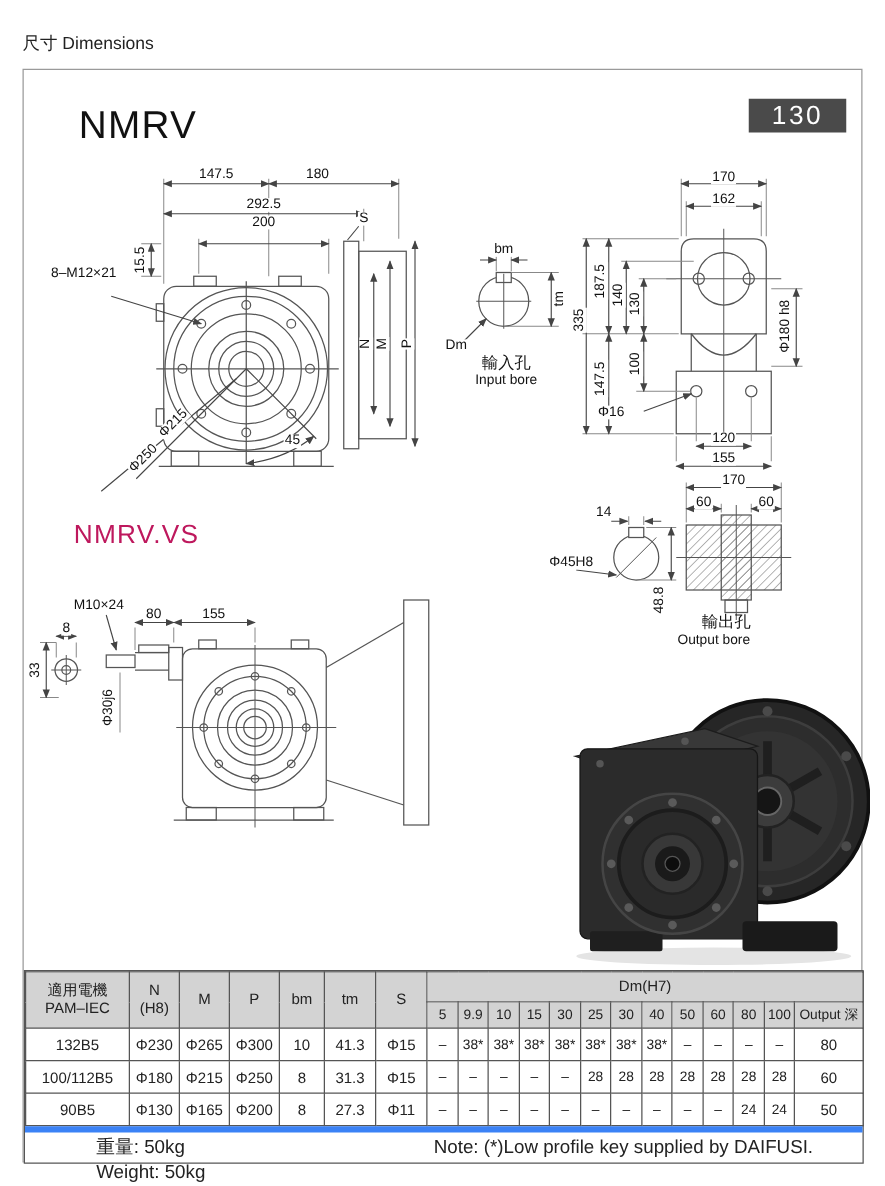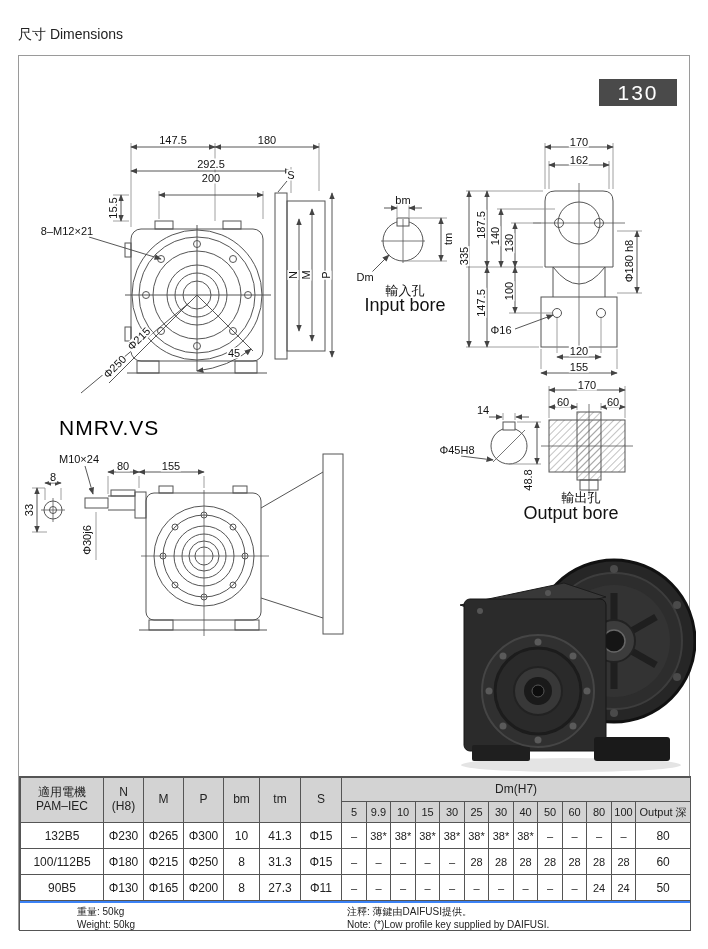--- a/index.html
+++ b/index.html
@@ -1,50 +1,51 @@
 <!DOCTYPE html>
 <html style="--badge_bg: #4a4a4a; --table_header_bg: #d3d3d3;"><head>
 <meta charset="utf-8">
 <style>
   *{margin:0;padding:0;box-sizing:border-box}
   html,body{width:708px;height:949px;background:#fff;font-family:"Liberation Sans",sans-serif;color:#1a1a1a}
   body{position:relative;overflow:hidden}
   .heading{position:absolute;left:18px;top:26px;font-size:14px;color:#222}
   .page{position:absolute;left:18px;top:55px;width:672px;height:875px;border:1px solid #9a9a9a;background:#fff}
   .model{position:absolute;left:44px;top:26px;font-size:31px;color:#111;letter-spacing:1px}
-  .model-vs{position:absolute;left:40px;top:360px;font-size:21px;color:#000000;letter-spacing:1px}
+  .model-vs{position:absolute;left:40px;top:360px;font-size:21px;color:#be185d;letter-spacing:1px}
   .badge{position:absolute;left:580px;top:23px;width:78px;height:27px;background:var(--badge_bg,#4a4a4a);color:#fff;font-size:21px;display:flex;align-items:center;justify-content:center;letter-spacing:2px}
   .draw{position:absolute}
   .draw svg{display:block}
   .dim{position:absolute;font-size:11px;color:#111;white-space:nowrap;transform:translate(-50%,-50%);background:#fff;padding:0 1px;line-height:1}
   .rot{transform:translate(-50%,-50%) rotate(-90deg)}
   .rot45{transform:translate(-50%,-50%) rotate(-45deg)}
   .cap-zh{font-size:13px;background:transparent}
-  .cap-en{font-size:18px;background:transparent}
+  .cap-en{font-size:11px;background:transparent}
   .tablewrap{position:absolute;left:0;top:720px;width:672px;height:155px;border:1px solid #555;background:#fff}
   table.grid{border-collapse:collapse;table-layout:fixed;width:670px}
   .grid th,.grid td{border:1px solid #555;text-align:center;vertical-align:middle;font-weight:normal;padding:0;color:#222;overflow:hidden}
   .grid thead th{background:var(--table_header_bg,#d3d3d3);font-size:12px;line-height:1.15}
   .grid thead tr.sizes th{font-size:11px}
   .grid thead tr.groups{height:24px}
   .grid thead tr.sizes{height:21px}
   .grid tbody tr{height:26px}
   .grid tbody td{font-size:12px;background:#fff}
   .grid tbody td.small{font-size:11px}
-  .notes{position:relative;width:100%;height:30px;border-top:2px solid #3b82f6;font-size:10px;line-height:1.3;color:#222}
+  .notes{position:relative;width:100%;height:30px;border-top:5px solid #3b82f6;font-size:15px;line-height:1.3;color:#222}
   .notes .left{position:absolute;left:57px;top:2px}
   .notes .right{position:absolute;left:327px;top:2px}
 </style>
 </head>
 <body>
 
 <div class="heading">尺寸 Dimensions</div>
 
 <div class="page">
 
+  <div class="model">NMRV</div>
   <div class="badge">130</div>
   <div class="model-vs">NMRV.VS</div>
 
   <div class="draw" style="left:12px;top:75px;width:320px;height:272px">
     <svg width="320" height="272" viewBox="0 0 320 272">
       <defs>
         <marker id="ar" viewBox="0 0 10 10" refX="9" refY="5" markerWidth="8" markerHeight="8" orient="auto-start-reverse">
           <path d="M0,1 L10,5 L0,9 z" fill="#444"></path>
         </marker>
         <pattern id="hatch" width="5" height="5" patternUnits="userSpaceOnUse" patternTransform="rotate(45)">
@@ -100,29 +101,29 @@
         <line x1="301" y1="62" x2="301" y2="226" marker-start="url(#ar)" marker-end="url(#ar)"></line>
         <line x1="256" y1="50" x2="247" y2="61"></line>
         <line x1="58" y1="106" x2="130" y2="128" marker-end="url(#ar)"></line>
         <line x1="166" y1="164" x2="78" y2="252"></line>
         <line x1="158" y1="172" x2="50" y2="262"></line>
         <line x1="166" y1="164" x2="222" y2="220"></line>
         <path d="M166,240 Q198,236 220,218" marker-start="url(#ar)" marker-end="url(#ar)"></path>
       </g>
     </svg>
     <span class="dim" style="left:142px;top:9px">147.5</span>
-    <span class="dim" style="left:236px;top:9px">180</span>
+    <span class="dim" style="left:223px;top:9px">180</span>
     <span class="dim" style="left:180px;top:33px">292.5</span>
     <span class="dim" style="left:180px;top:47px">200</span>
     <span class="dim rot" style="left:82px;top:77px">15.5</span>
     <span class="dim" style="left:260px;top:44px">S</span>
     <span class="dim rot" style="left:262px;top:144px">N</span>
     <span class="dim rot" style="left:275px;top:144px">M</span>
     <span class="dim rot" style="left:295px;top:144px">P</span>
-    <span class="dim" style="left:36px;top:100px">8–M12×21</span>
+    <span class="dim" style="left:36px;top:88px">8–M12×21</span>
     <span class="dim rot45" style="left:108px;top:208px">Φ215</span>
     <span class="dim rot45" style="left:84px;top:236px">Φ250</span>
     <span class="dim" style="left:203px;top:222px">45</span>
   </div>
 
   <div class="draw" style="left:332px;top:135px;width:110px;height:122px">
     <svg width="110" height="122" viewBox="0 0 110 122">
       <g stroke="#555" fill="none" stroke-width="1">
         <circle cx="52" cy="50" r="20"></circle>
         <rect x="46" y="27" width="12" height="8" fill="#fff"></rect>
@@ -200,21 +201,21 @@
     </svg>
     <span class="dim" style="left:118px;top:11px">170</span>
     <span class="dim" style="left:118px;top:29px">162</span>
     <span class="dim rot" style="left:20px;top:94px">187.5</span>
     <span class="dim rot" style="left:34px;top:105px">140</span>
     <span class="dim rot" style="left:48px;top:112px">130</span>
     <span class="dim rot" style="left:3px;top:125px">335</span>
     <span class="dim rot" style="left:20px;top:172px">147.5</span>
     <span class="dim rot" style="left:48px;top:160px">100</span>
     <span class="dim rot" style="left:168px;top:130px">Φ180 h8</span>
-    <span class="dim" style="left:40px;top:199px">Φ16</span>
+    <span class="dim" style="left:28px;top:199px">Φ16</span>
     <span class="dim" style="left:118px;top:220px">120</span>
     <span class="dim" style="left:118px;top:236px">155</span>
   </div>
 
   <div class="draw" style="left:412px;top:320px;width:240px;height:148px">
     <svg width="240" height="148" viewBox="0 0 240 148">
       <g stroke="#555" fill="none" stroke-width="1">
         <circle cx="78" cy="70" r="18"></circle>
         <rect x="72" y="46" width="12" height="8" fill="#fff"></rect>
         <line x1="62" y1="86" x2="94" y2="54" stroke-width="0.8"></line>
@@ -247,21 +248,21 @@
     <span class="dim" style="left:156px;top:9px">170</span>
     <span class="dim" style="left:132px;top:26px">60</span>
     <span class="dim" style="left:182px;top:26px">60</span>
     <span class="dim" style="left:52px;top:34px">14</span>
     <span class="dim" style="left:26px;top:74px">Φ45H8</span>
     <span class="dim rot" style="left:97px;top:104px">48.8</span>
     <span class="dim cap-zh" style="left:150px;top:121px">輸出孔</span>
     <span class="dim cap-en" style="left:140px;top:137px">Output bore</span>
   </div>
 
-  <div class="draw" style="left:2px;top:392px;width:330px;height:252px">
+  <div class="draw" style="left:2px;top:418px;width:330px;height:252px">
     <svg width="330" height="252" viewBox="0 0 330 252">
       <g stroke="#555" fill="none" stroke-width="1">
         <rect x="125" y="45" width="115" height="127" rx="8"></rect>
         <rect x="138" y="38" width="14" height="7"></rect>
           <rect x="212" y="38" width="14" height="7"></rect>
         <rect x="128" y="172" width="24" height="10"></rect>
           <rect x="214" y="172" width="24" height="10"></rect>
         <line x1="118" y1="182" x2="246" y2="182"></line>
         <circle cx="183" cy="108" r="9"></circle>
           <circle cx="183" cy="108" r="15"></circle>
@@ -488,19 +489,18 @@
             <td>50</td>
           </tr>
         </tbody>
     </table>
     <div class="notes">
       <div class="left">
         <div>重量: 50kg</div>
         <div>Weight: 50kg</div>
       </div>
       <div class="right">
-        <div>注釋: 薄鍵由DAIFUSI提供。</div>
         <div>Note: (*)Low profile key supplied by DAIFUSI.</div>
       </div>
     </div>
   </div>
 
 </div>
 
 </body></html>

